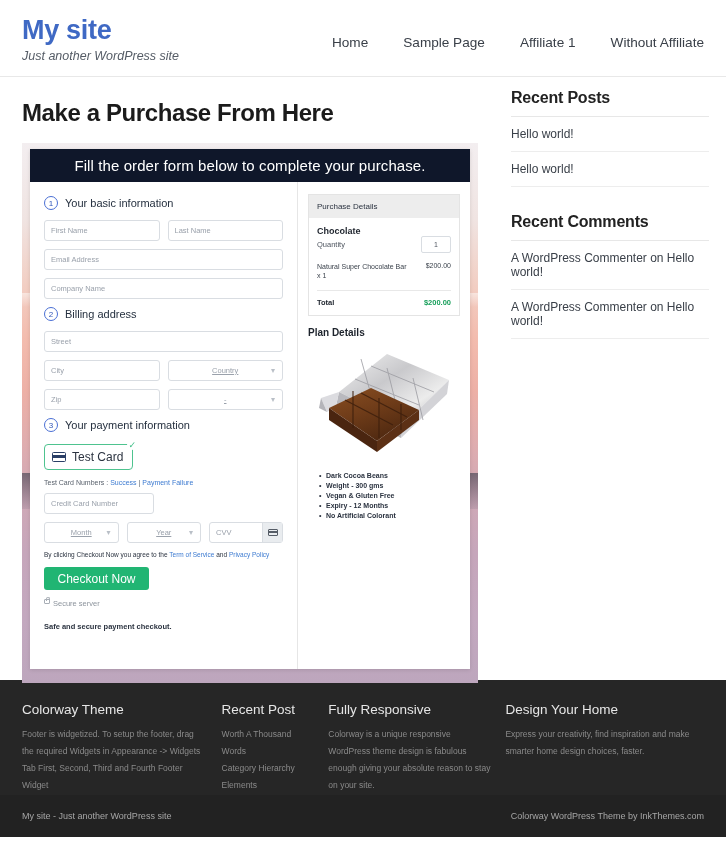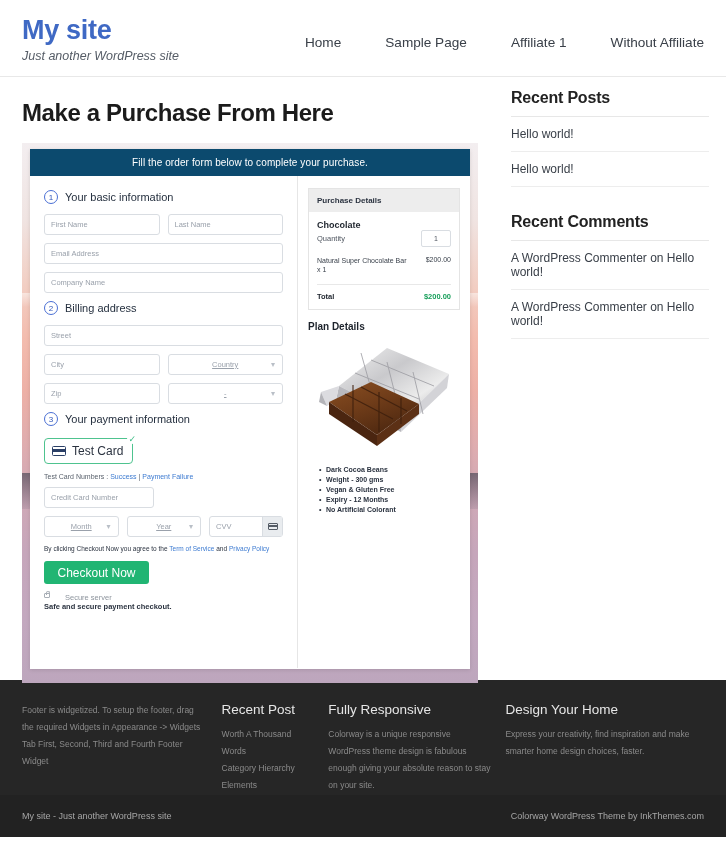--- a/index.html
+++ b/index.html
@@ -30,21 +30,21 @@
   }
   .site-tagline {
     font-size: 12.5px;
     color: #555c66;
     margin-top: 5px;
     font-style: italic;
   }
   .main-nav {
     display: flex;
     align-items: center;
-    gap: 44px;
+    gap: 35px;
     padding-top: 21px;
     padding-right: 0px;
   }
   .nav-link {
     font-size: 13.6px;
     color: #3a4049;
     text-decoration: none;
     white-space: nowrap;
   }
 
@@ -107,24 +107,24 @@
     position: absolute;
     left: 8px;
     top: 6px;
     width: 440px;
     height: 520px;
     background: #ffffff;
     box-shadow: 0 1px 4px rgba(0,0,0,0.12);
     overflow: hidden;
   }
   .order-banner {
-    background: #0c4a6e;
+    background: #0f172a;
     color: #ffffff;
     text-align: center;
-    font-size: 10px;
+    font-size: 15px;
     padding: 8px 0;
     letter-spacing: 0.1px;
   }
   .order-body { display: flex; height: 492px; }
   .order-left {
     width: 268px;
     padding: 12px 14px 0 14px;
     border-right: 1px solid #e6e6e6;
   }
   .order-right {
@@ -257,23 +257,23 @@
     border-radius: 3px;
     font-size: 12px;
     font-weight: normal;
     width: 105px;
     height: 23px;
     cursor: pointer;
     display: block;
     margin-bottom: 9px;
   }
   .secure-row {
-    display: flex; align-items: flex-start; gap: 15px;
+    display: flex; align-items: flex-start; gap: 3px;
     font-size: 7.5px; color: #8d949d;
-    margin-bottom: 0;
+    margin-bottom: 14px;
   }
   .lock-icon {
     width: 6px; height: 5px;
     border: 1px solid #a8aeb6;
     border-radius: 1px;
     position: relative;
   }
   .lock-icon::before {
     content:""; position:absolute; left:1px; top:-3px;
     width:2px; height:3px;
@@ -283,21 +283,21 @@
   .safe-note { font-size: 7.5px; color: #2b3340; font-weight: bold; }
 
   
   .purchase-box {
     border: 1px solid #e4e4e4;
     margin-bottom: 11px;
   }
   .purchase-head {
     background: #ededed;
     font-size: 8px;
-    font-weight: bold;
+    font-weight: normal;
     color: #2b3340;
     padding: 7px 8px;
   }
   .purchase-body { padding: 8px; background: #fff; }
   .prod-name { font-size: 9px; font-weight: bold; color: #1d232c; }
   .qty-row {
     display: flex; align-items: center; justify-content: space-between;
     margin-bottom: 9px;
   }
   .qty-label { font-size: 7.5px; color: #4e555f; }
@@ -612,20 +612,21 @@
     <h3 class="widget-title">Recent Comments</h3>
     <ul class="widget-list">
       <li><a href="#">A WordPress Commenter on Hello world!</a></li>
       <li><a href="#">A WordPress Commenter on Hello world!</a></li>
     </ul>
   </aside>
 </div>
 
 <footer class="footer">
   <div class="fcol c1">
+    <h4>Colorway Theme</h4>
     <p>Footer is widgetized. To setup the footer, drag the required Widgets in Appearance -&gt; Widgets Tab First, Second, Third and Fourth Footer Widget</p>
   </div>
   <div class="fcol c2">
     <h4>Recent Post</h4>
     <ul>
       <li>Worth A Thousand Words</li>
       <li>Category Hierarchy</li>
       <li>Elements</li>
     </ul>
   </div>

